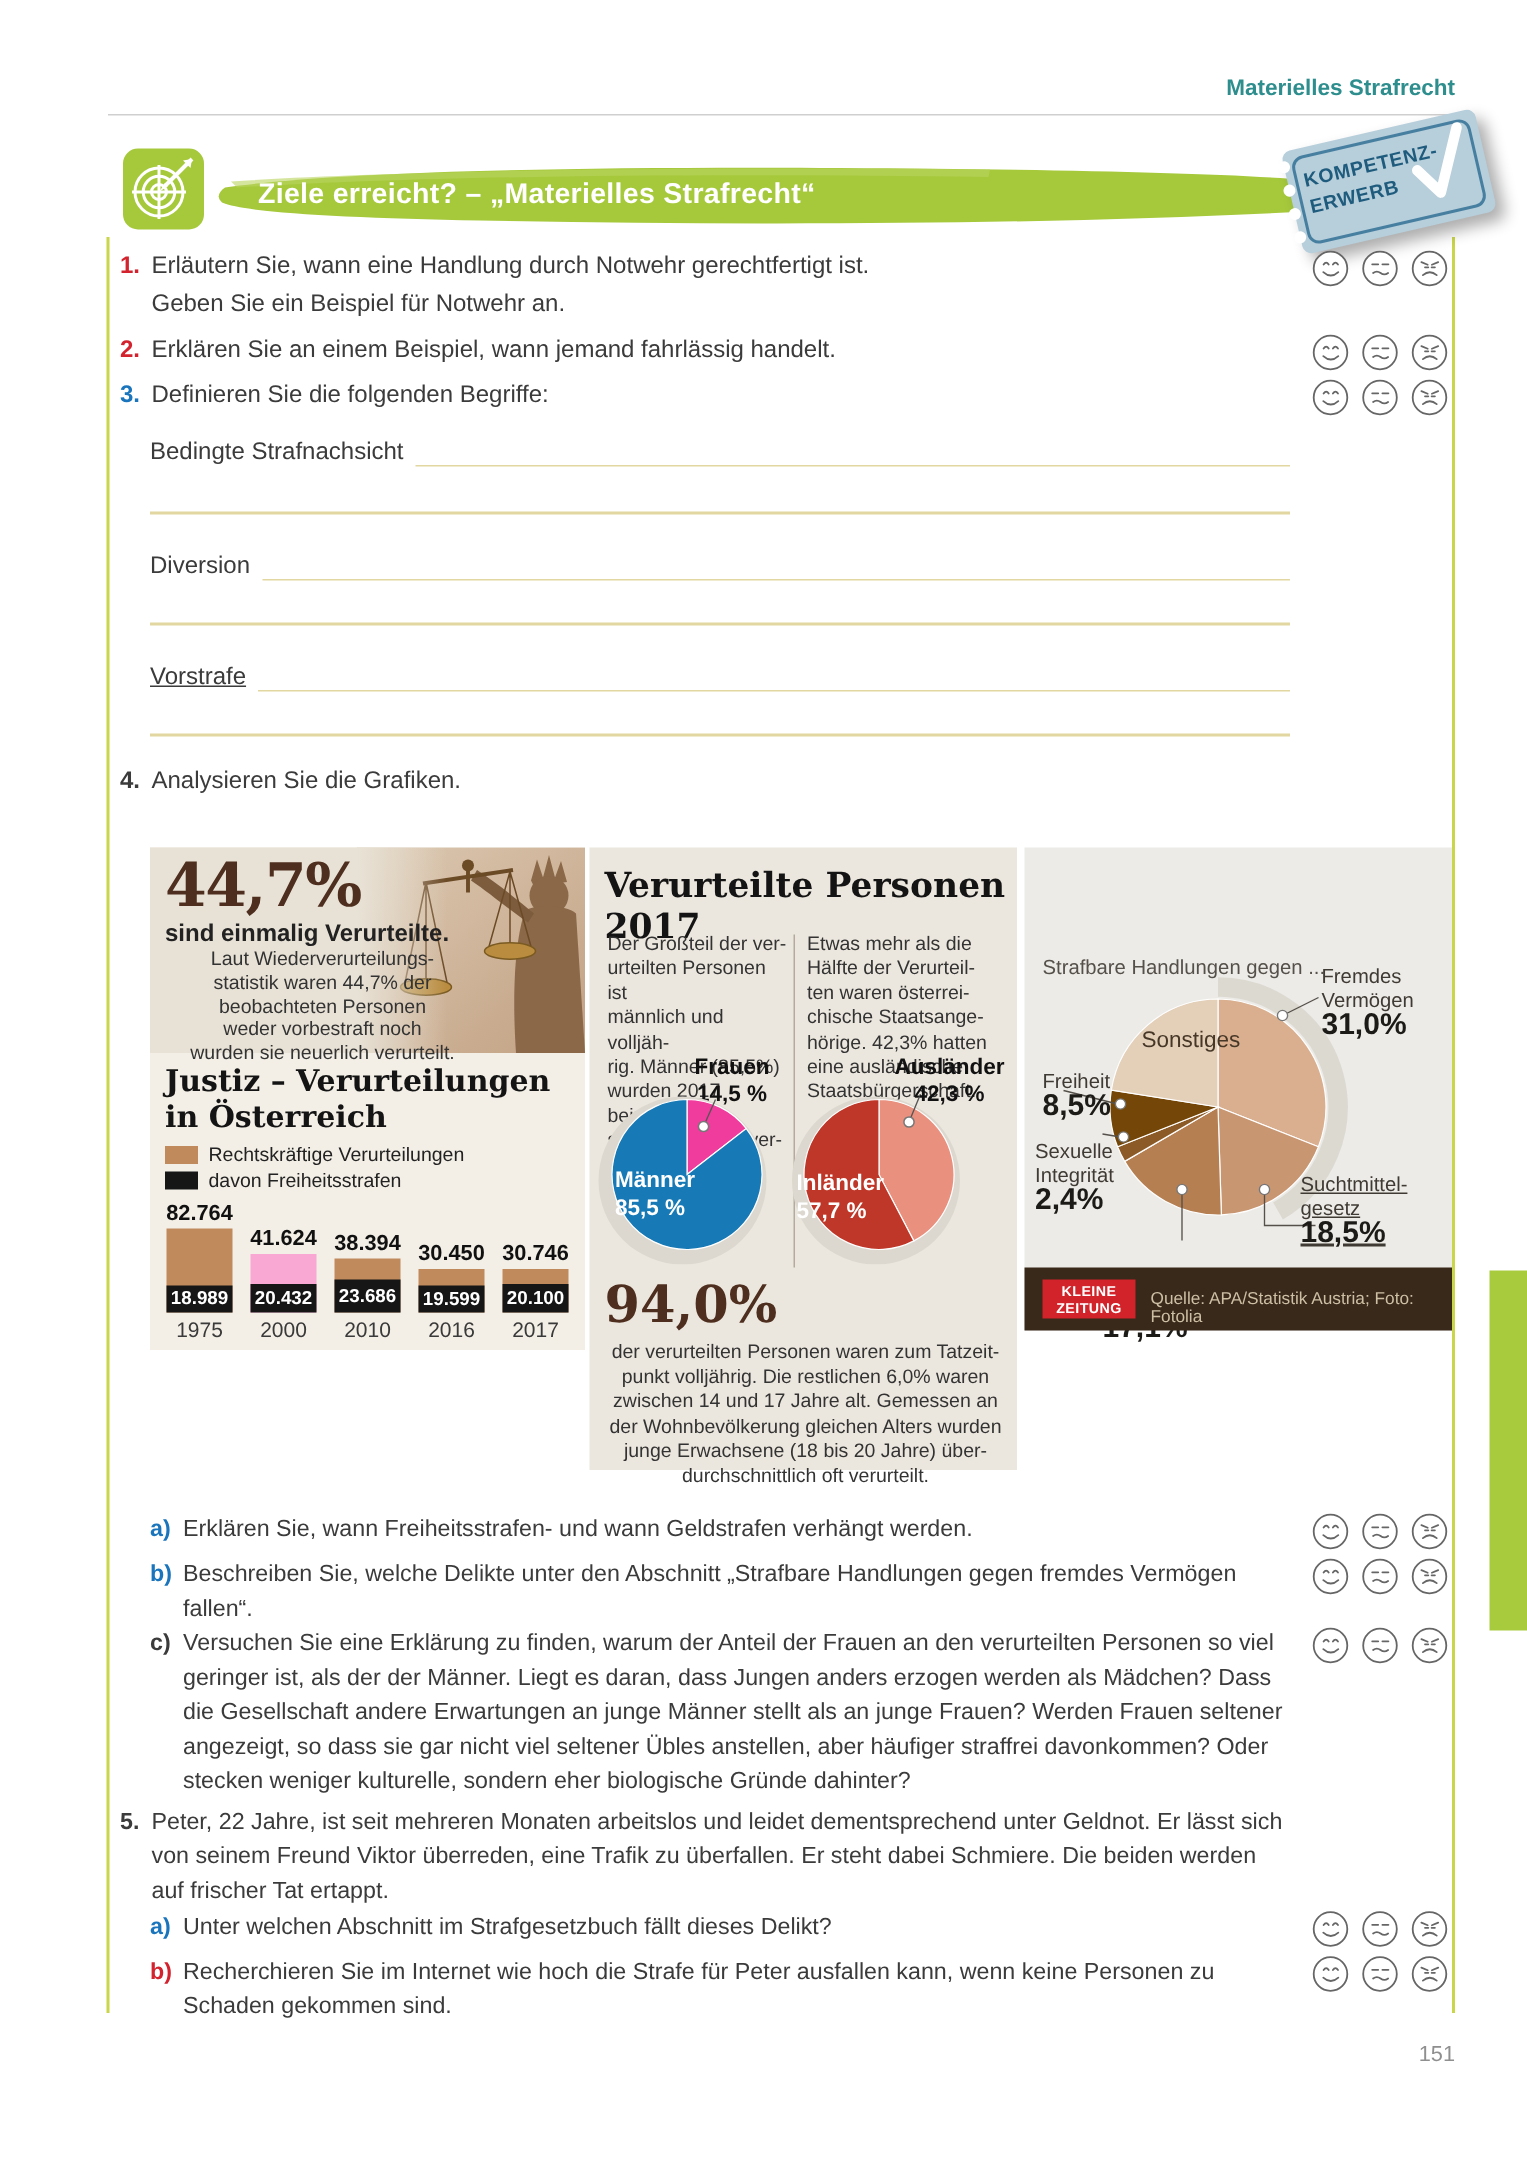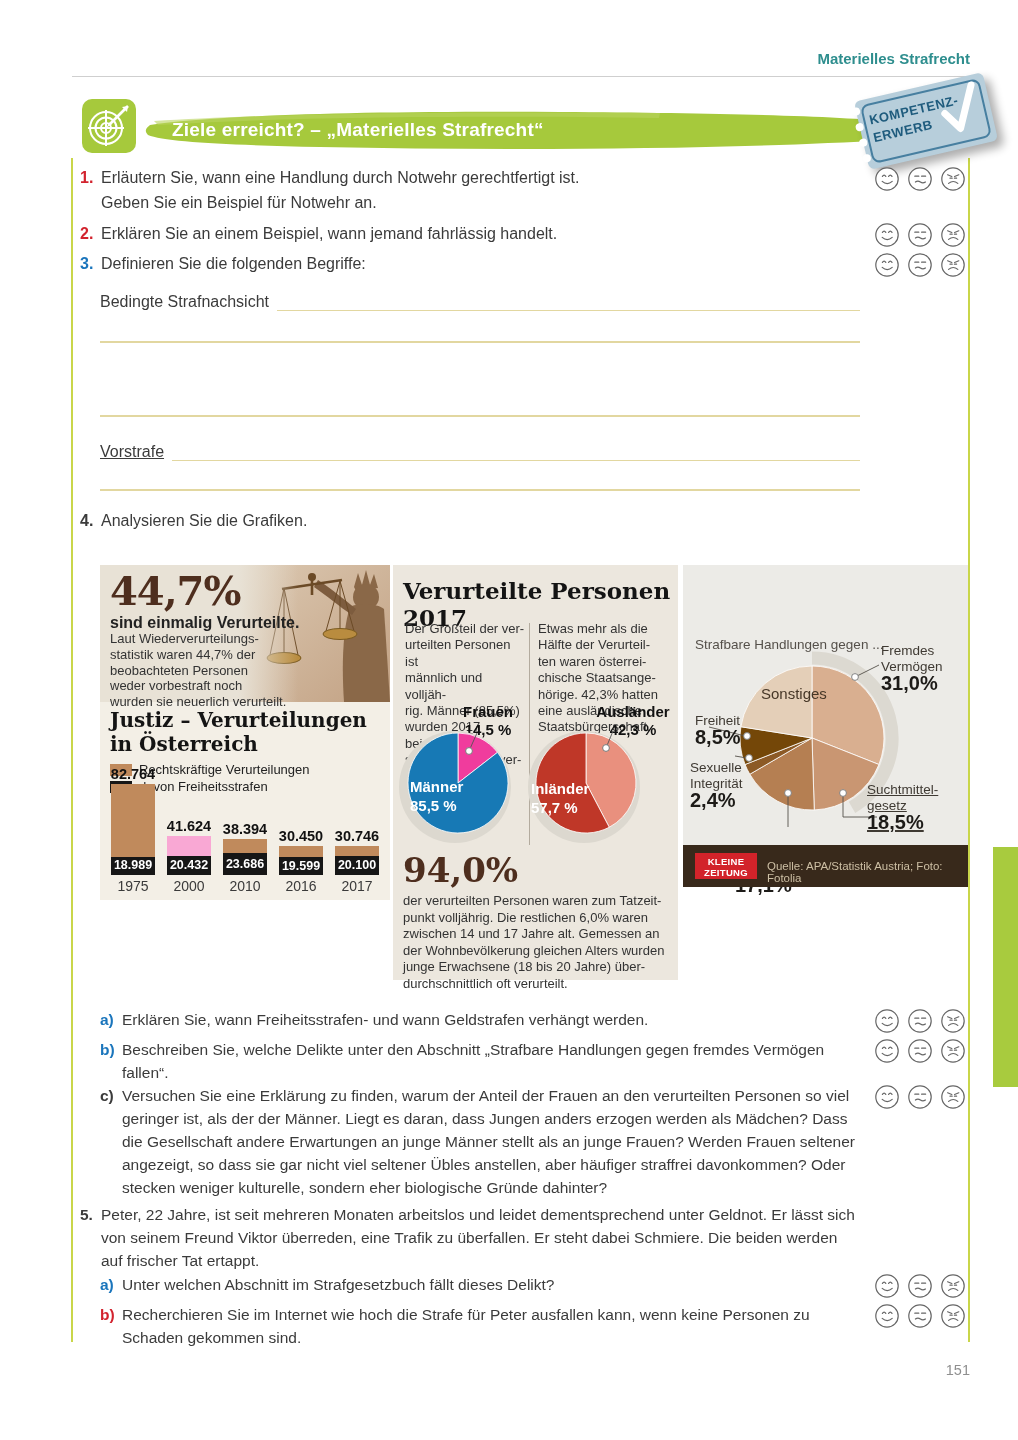--- a/index.html
+++ b/index.html
@@ -33,21 +33,21 @@
   .termrow{display:flex;align-items:flex-end;height:21px;font-size:16px;}
   .termrow span{margin-right:8px;}
   .wline{flex:1;border-bottom:1.6px solid #e2d7a0;}
   .blankline{height:1.6px;background:#e2d7a0;}
   
   .panel{position:absolute;top:565px;}
   #p1{left:100px;width:290px;height:335px;background:#f3efe6;}
   #p2{left:393px;width:285px;height:415px;background:#ece7de;}
   #p3{left:683px;width:285px;height:322px;background:#ecebe7;}
   .bigstat{font-family:"DejaVu Serif",serif;font-weight:bold;color:#4e2e1e;}
-  .infobody{font-size:13px;line-height:15.8px;color:#333;}
+  .infobody{font-size:13px;line-height:15.8px;color:#333;text-align:center;}
   .legendrow{display:flex;align-items:center;gap:7px;font-size:13px;color:#222;height:17px;}
   .sw{width:22px;height:12px;flex:none;}
   
   #barchart{position:absolute;left:10px;right:10px;bottom:6px;display:flex;
             justify-content:space-between;align-items:flex-end;}
   .bargrp{display:flex;flex-direction:column;align-items:center;width:46px;}
   .barval{font-weight:bold;font-size:14.5px;color:#111;margin-bottom:2px;white-space:nowrap;}
   .barrect{width:44px;position:relative;}
   .barblk{position:absolute;bottom:0;left:0;right:0;color:#fff;font-weight:bold;
           font-size:12.5px;text-align:center;overflow:hidden;}
@@ -192,20 +192,24 @@
         <path d="M8.6,17.4 q4.6,-3.8 9.2,0 M10,12.2 h2.2 M14.4,12.2 h2.2" fill="none" stroke="#666" stroke-width="1.2" stroke-linecap="round"></path>
       </svg>
     </div>
 
   <div class="abs termrow" style="left:100px;top:290px;width:760px;">
     <span>Bedingte Strafnachsicht</span>
     <div class="wline"></div>
   </div>
   <div class="abs blankline" style="left:100px;top:341px;width:760px;"></div>
 
+  <div class="abs termrow" style="left:100px;top:366px;width:760px;">
+    <span>Diversion</span>
+    <div class="wline"></div>
+  </div>
   <div class="abs blankline" style="left:100px;top:415px;width:760px;"></div>
 
   <div class="abs termrow" style="left:100px;top:440px;width:760px;text-decoration:underline;">
     <span>Vorstrafe</span>
     <div class="wline"></div>
   </div>
   <div class="abs blankline" style="left:100px;top:489px;width:760px;"></div>
 
   <div class="abs q" style="left:80px;top:508px;width:780px;">
     <span class="qnum c-dark">4.</span>
@@ -256,21 +260,21 @@
       <span class="sw" style="background: rgb(192, 138, 92);"></span>
       <span>Rechtskräftige Verurteilungen</span>
     </div>
     <div class="abs legendrow" style="left:10px;top:213px;">
       <span class="sw" style="background: rgb(22, 22, 22);"></span>
       <span>davon Freiheitsstrafen</span>
     </div>
     <div id="barchart">
         <div class="bargrp">
           <div class="barval">82.764</div>
-          <div class="barrect" style="height: 91px; background: rgb(192, 138, 92);">
+          <div class="barrect" style="height: 56px; background: rgb(192, 138, 92);">
             <div class="barblk" style="height: 17.9px; line-height: 17.9px; background: rgb(22, 22, 22);">18.989</div>
           </div>
           <div class="baryr">1975</div>
         </div>
         <div class="bargrp">
           <div class="barval">41.624</div>
           <div class="barrect" style="height: 39.2px; background: #f9a8d4;">
             <div class="barblk" style="height: 19.3px; line-height: 19.3px; background: rgb(22, 22, 22);">20.432</div>
           </div>
           <div class="baryr">2000</div>

